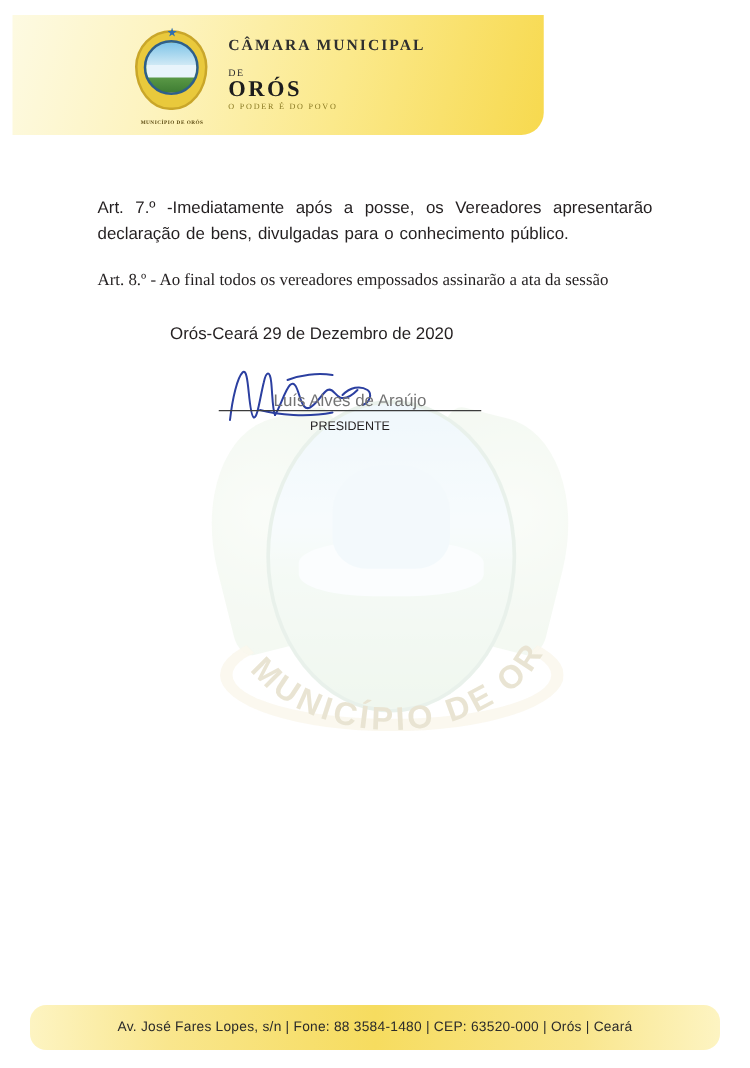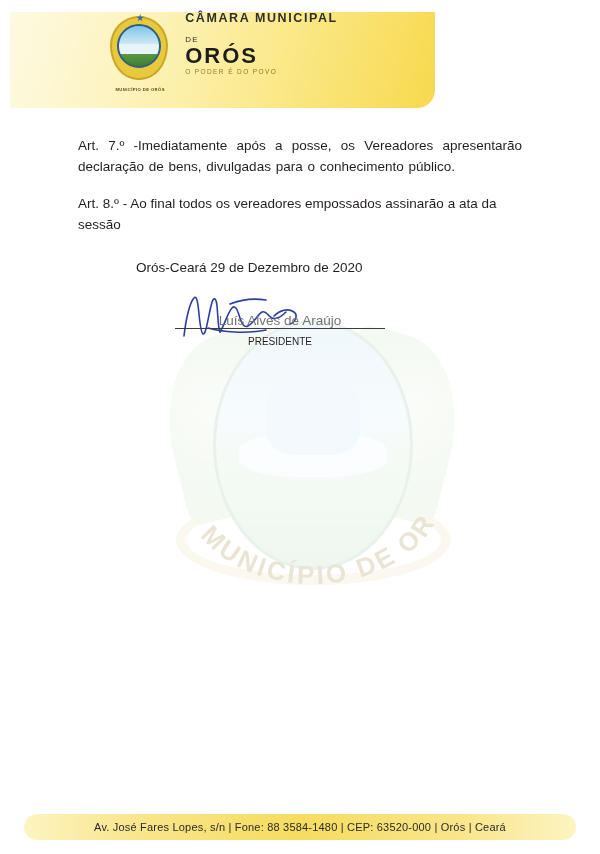--- a/index.html
+++ b/index.html
@@ -28,23 +28,24 @@
     top: 12px;
     width: 425px;
     height: 96px;
     background: linear-gradient(105deg, #fdfae2 0%, #fdf3bd 30%, #fbe98b 62%, #f7d94e 100%);
     border-radius: 0 0 18px 0;
   }
   .header-inner {
     position: absolute;
     left: 0; top: 0; right: 0; bottom: 0;
     display: flex;
-    align-items: flex-start;
+    align-items: center;
     justify-content: center;
     gap: 12px;
+    font-family: Liberation Serif, serif;
   }
   .crest-small {
     width: 66px;
     height: 80px;
     position: relative;
     flex: 0 0 auto;
   }
   .crest-small .ring {
     position: absolute;
     left: 3px; top: 4px;
@@ -95,21 +96,21 @@
     color: #2f2f2f;
     font-weight: bold;
   }
   .h-line2 {
     font-size: 8px;
     letter-spacing: 1.2px;
     color: #2f2f2f;
     margin-top: 11px;
   }
   .h-line3 {
-    font-size: 22px;
+    font-size: 18px;
     letter-spacing: 2px;
     color: #1d1d1d;
     font-weight: bold;
     margin-top: -1px;
   }
   .h-line4 {
     font-size: 6.5px;
     letter-spacing: 1.4px;
     color: #8a7a23;
     margin-top: 2px;
@@ -167,34 +168,35 @@
     border: 10px solid #efe4c4;
     border-top-color: transparent;
     box-sizing: border-box;
     opacity: .85;
   }
 
   
   .body-text {
     position: absolute;
     left: 78px;
-    top: 136px;
+    top: 156px;
     width: 444px;
     color: #231f20;
     font-size: 13.5px;
     line-height: 1.55;
   }
   .para-justify {
     text-align: justify;
     margin: 0 0 16px 0;
     word-spacing: 1px;
   }
   .para-left {
     text-align: left;
     margin: 0 0 22px 0;
+    font-family: Liberation Serif, serif;
   }
   .place-date {
     margin: 0;
     padding-left: 58px;
     font-size: 13.5px;
   }
 
   
   .sig-block {
     position: absolute;
@@ -230,21 +232,21 @@
     font-size: 10px;
     color: #231f20;
   }
 
   
   .footer-band {
     position: absolute;
     left: 24px;
     right: 24px;
     bottom: 14px;
-    height: 26px;
+    height: 36px;
     border-radius: 13px;
     background: linear-gradient(90deg, #fdf4c2 0%, #f9e68d 20%, #f6dc5f 50%, #f9e68d 80%, #fdf4c2 100%);
     display: flex;
     align-items: center;
     justify-content: center;
   }
   .footer-text {
     font-size: 11px;
     color: #2b2b2b;
     letter-spacing: 0.2px;

